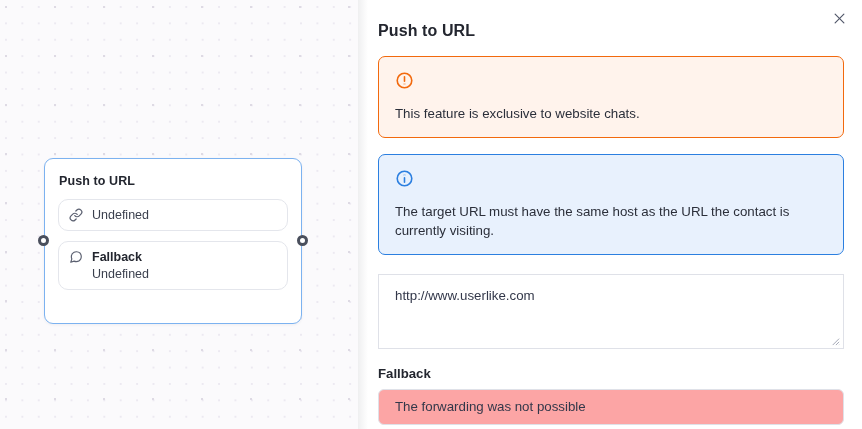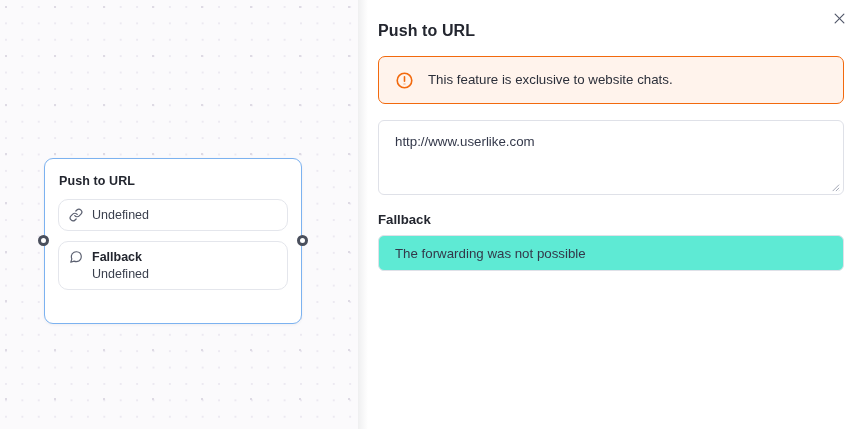--- a/index.html
+++ b/index.html
@@ -157,20 +157,21 @@
   
   .alert {
     display: flex;
     align-items: flex-start;
     gap: 14px;
     border-radius: 7px;
     border-width: 1.5px;
     border-style: solid;
     padding: 13px 16px;
     margin-bottom: 16px;
+    flex-direction: column;
   }
   .alert-icon {
     flex: 0 0 19px;
     width: 19px;
     height: 19px;
     margin-top: 1px;
   }
   .alert-text {
     font-size: 13.3px;
     line-height: 1.42;
@@ -191,40 +192,40 @@
   .field { margin-bottom: 0; }
   .field-label {
     font-size: 13.2px;
     font-weight: bold;
     color: #23262f;
     margin-bottom: 8px;
   }
   .textarea-box {
     position: relative;
     border: 1px solid #dfe1e8;
-    border-radius: 6px;
+    border-radius: 0;
     background: #fff;
     height: 75px;
     padding: 13px 16px;
     font-size: 13.3px;
     color: #33384a;
     margin-bottom: 17px;
   }
   .resize-grip {
     position: absolute;
     right: 3px;
     bottom: 3px;
     width: 11px;
     height: 11px;
     color: #9aa0ae;
   }
   .input-box {
     border: 1px solid #dfe1e8;
     border-radius: 6px;
-    background: #5eead4;
+    background: #fca5a5;
     height: 36px;
     display: flex;
     align-items: center;
     padding: 0 16px;
     font-size: 13.3px;
     color: #33384a;
   }
 </style>
 </head>
 <body>
@@ -287,20 +288,30 @@
       <span class="alert-icon">
         <svg width="19" height="19" viewBox="0 0 24 24" fill="none" stroke="#f2690d" stroke-width="2" stroke-linecap="round">
           <circle cx="12" cy="12" r="9.2"></circle>
           <line x1="12" y1="7.4" x2="12" y2="13"></line>
           <circle cx="12" cy="16.4" r="0.1" stroke-width="2.3"></circle>
         </svg>
       </span>
       <span class="alert-text">This feature is exclusive to website chats.</span>
     </div>
 
+    <div class="alert info">
+      <span class="alert-icon">
+        <svg width="19" height="19" viewBox="0 0 24 24" fill="none" stroke="#2b7fe0" stroke-width="2" stroke-linecap="round">
+          <circle cx="12" cy="12" r="9.2"></circle>
+          <line x1="12" y1="11.2" x2="12" y2="16.6"></line>
+          <circle cx="12" cy="7.7" r="0.1" stroke-width="2.3"></circle>
+        </svg>
+      </span>
+      <span class="alert-text">The target URL must have the same host as the URL the contact is currently visiting.</span>
+    </div>
 
     <div class="field">
       <div class="textarea-box">
         <span>http://www.userlike.com</span>
         <span class="resize-grip">
           <svg width="11" height="11" viewBox="0 0 12 12" stroke="currentColor" stroke-width="1">
             <line x1="11" y1="4" x2="4" y2="11"></line>
             <line x1="11" y1="7.5" x2="7.5" y2="11"></line>
             <line x1="11" y1="10.6" x2="10.6" y2="11"></line>
           </svg>

